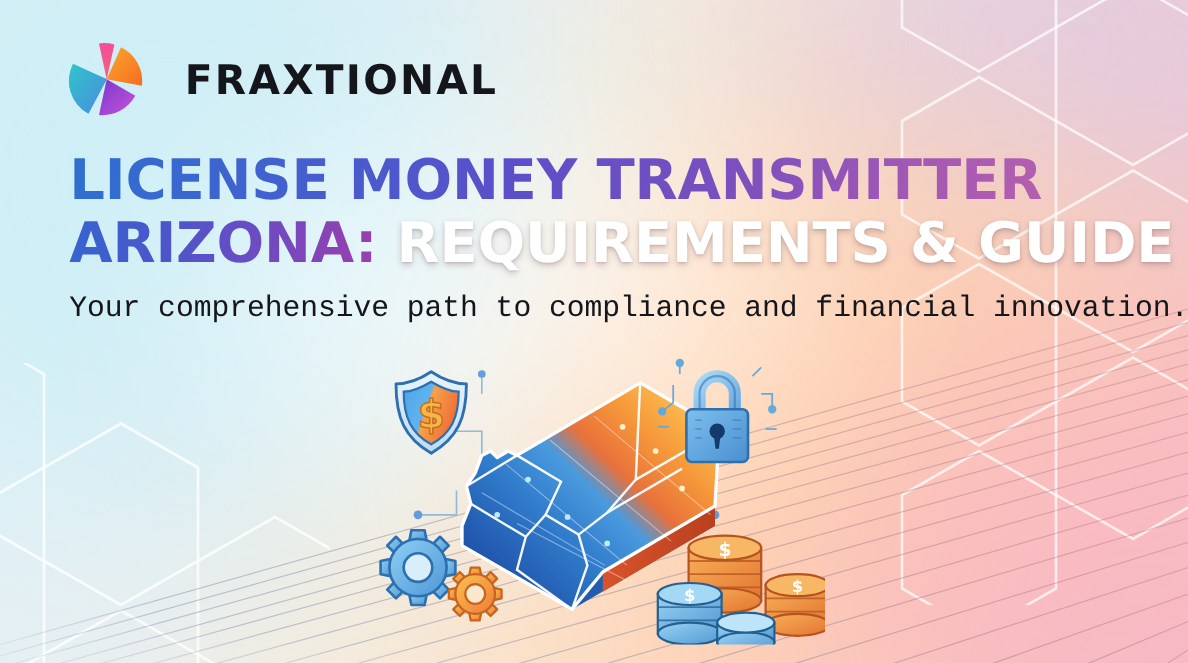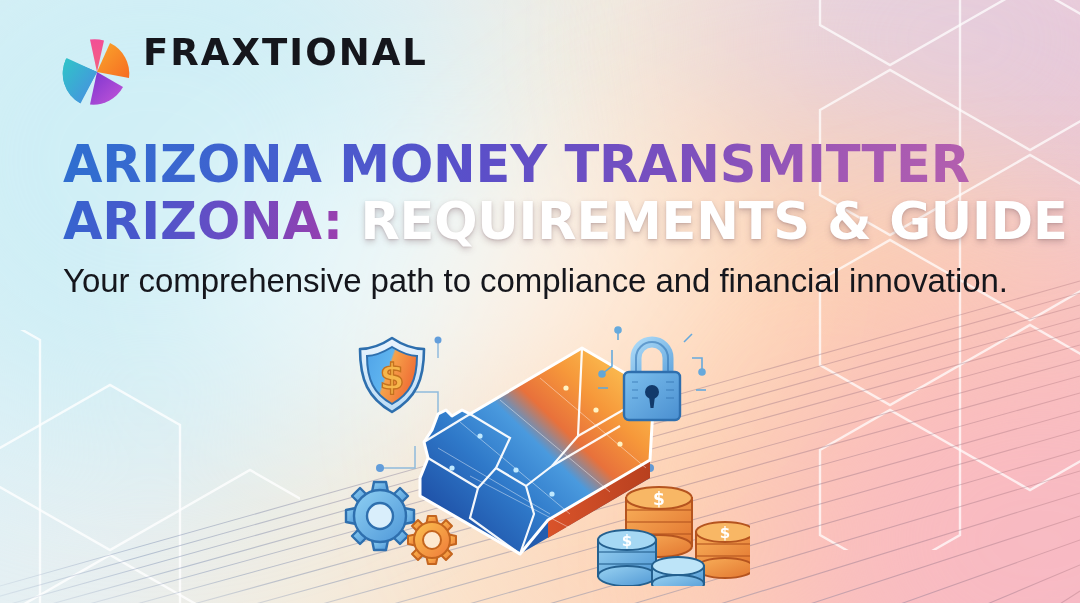--- a/index.html
+++ b/index.html
@@ -33,21 +33,21 @@
   
   .hexlayer{position:absolute;inset:0;pointer-events:none;}
   .hexlayer svg{position:absolute;}
   .hex-right{right:-40px;top:-70px;}
   .hex-left{left:-120px;top:330px;}
 
   
   .floor{position:absolute;left:0;right:0;bottom:0;height:330px;pointer-events:none;}
 
   
-  #logo{position:absolute;left:57px;top:34px;display:flex;gap:8px;}
+  #logo{position:absolute;left:57px;top:34px;display:flex;align-items:center;gap:33px;}
   #logo-mark{width:78px;height:76px;display:block;}
   #logo-word{
     font-family:"DejaVu Sans", sans-serif;
     font-weight:bold;
     font-size:37px;
     letter-spacing:.055em;
     color:#15161c;
     line-height:1;
     white-space:nowrap;
   }
@@ -72,22 +72,22 @@
     -webkit-background-clip:text;background-clip:text;
     color:transparent;-webkit-text-fill-color:transparent;
   }
   .white-text{
     color:#ffffff;
     text-shadow:0 3px 6px rgba(120,85,95,.30), 0 1px 2px rgba(120,85,95,.22);
     text-align:center;
   }
   #subtitle{
     position:absolute;left:63px;top:264px;
-    font-family:Liberation Sans, sans-serif;
-    font-size:33px;
+    font-family:Liberation Mono, monospace;
+    font-size:27px;
     line-height:34px;
     color:#15161c;
     letter-spacing:-0.002em;
     white-space:nowrap;
   }
 
   
   #illustration{position:absolute;left:320px;top:318px;width:430px;height:268px;}
   #illustration svg{display:block;width:430px;height:268px;}
 </style>
@@ -190,21 +190,21 @@
 
       <path d="M40 38 L53 9 A34 34 0 0 1 72 44 Z" fill="url(#segOrange)"></path>
 
       <path d="M40 38 L66 53 A34 34 0 0 1 33 70.5 Z" fill="url(#segPurple)"></path>
     </svg>
     <div id="logo-word">FRAXTIONAL</div>
   </div>
 
   <div id="headline">
     <div class="hl-line">
-      <span class="grad-text">ARIZONA MONEY TRANSMITTER</span>
+      <span class="grad-text">LICENSE MONEY TRANSMITTER</span>
     </div>
     <div class="hl-line">
       <span class="grad-text-2">ARIZONA:</span><span class="white-text" style="white-space:pre"> </span><span class="white-text">REQUIREMENTS &amp; GUIDE</span>
     </div>
   </div>
 
   <div id="subtitle">Your comprehensive path to compliance and financial innovation.</div>
 
   <div id="illustration">
     <svg viewBox="0 0 430 268" fill="none">

